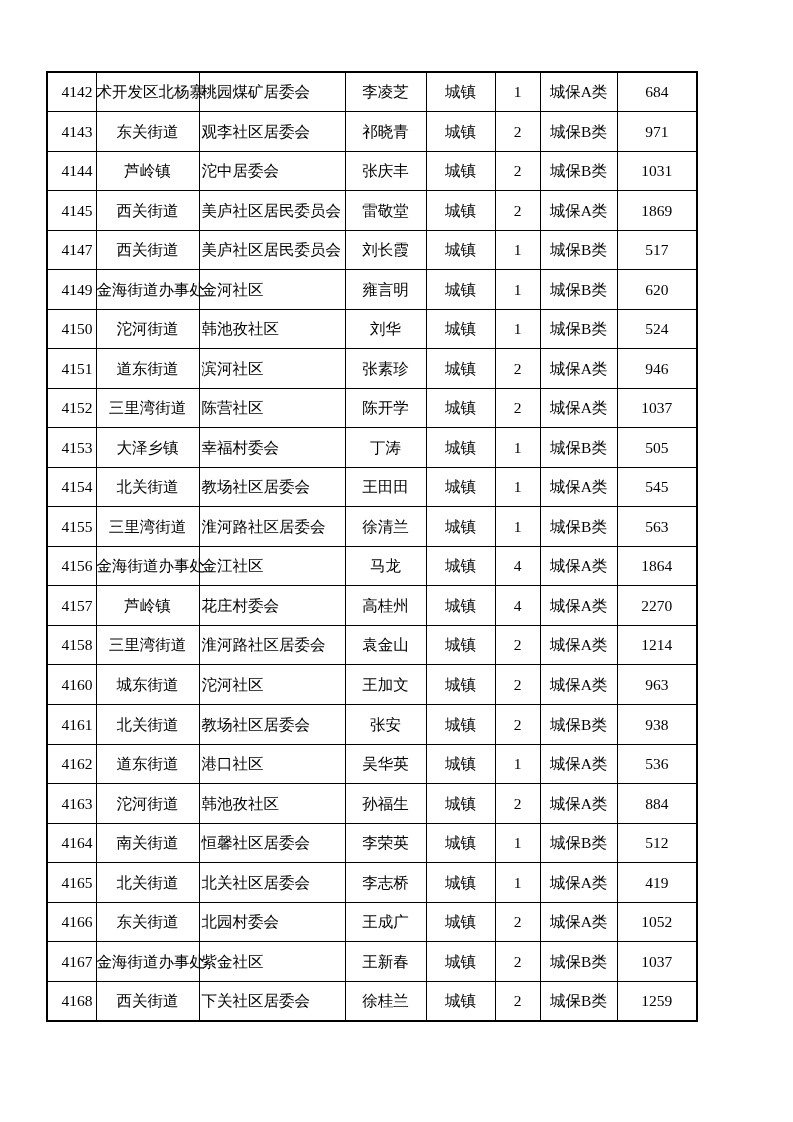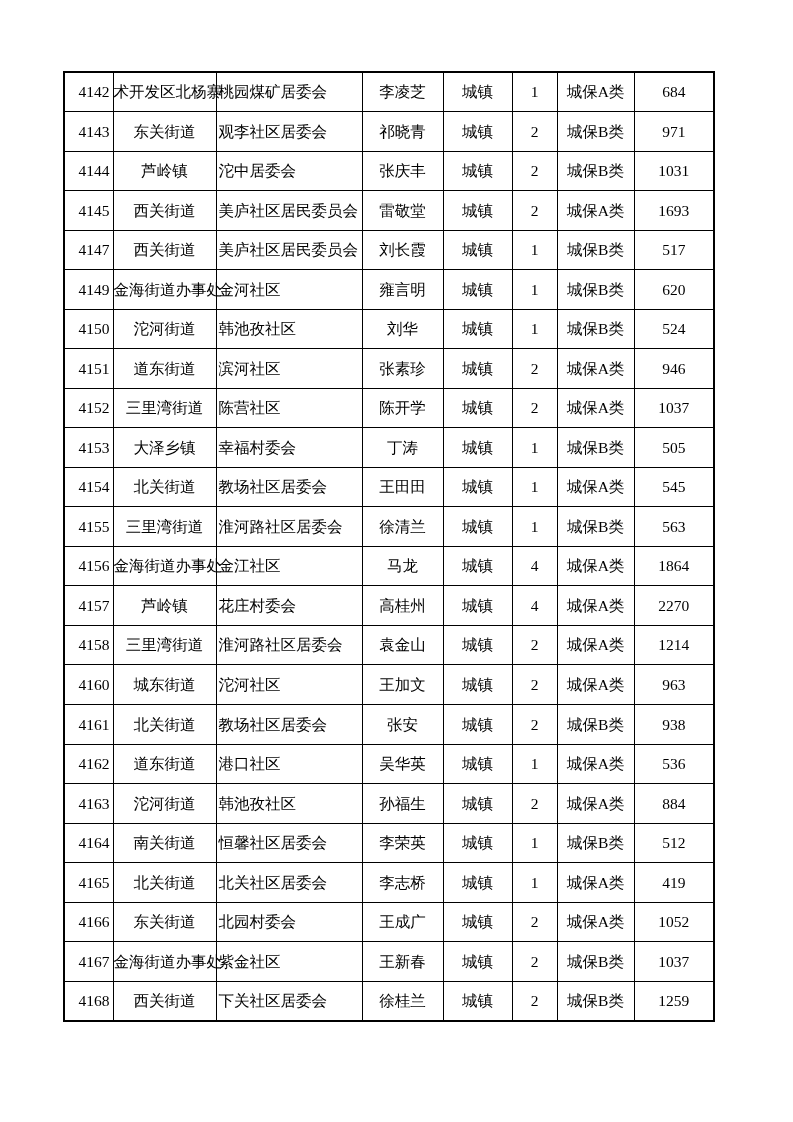--- a/index.html
+++ b/index.html
@@ -18,21 +18,21 @@
   .page {
     position: absolute;
     left: 0;
     top: 0;
     width: 793px;
     height: 1122px;
     background: #ffffff;
   }
   table.grid {
     position: absolute;
-    left: 63px;
+    left: 46px;
     top: 71px;
     width: 650px;
     height: 951px;
     border-collapse: collapse;
     table-layout: fixed;
     border: 2px solid #000000;
   }
   table.grid td {
     border: 1.5px solid #000000;
     font-size: 15.5px;
@@ -105,21 +105,21 @@
           <td>1031</td>
         </tr>
         <tr>
           <td>4145</td>
           <td>西关街道</td>
           <td>美庐社区居民委员会</td>
           <td>雷敬堂</td>
           <td>城镇</td>
           <td>2</td>
           <td>城保A类</td>
-          <td>1693</td>
+          <td>1869</td>
         </tr>
         <tr>
           <td>4147</td>
           <td>西关街道</td>
           <td>美庐社区居民委员会</td>
           <td>刘长霞</td>
           <td>城镇</td>
           <td>1</td>
           <td>城保B类</td>
           <td>517</td>

